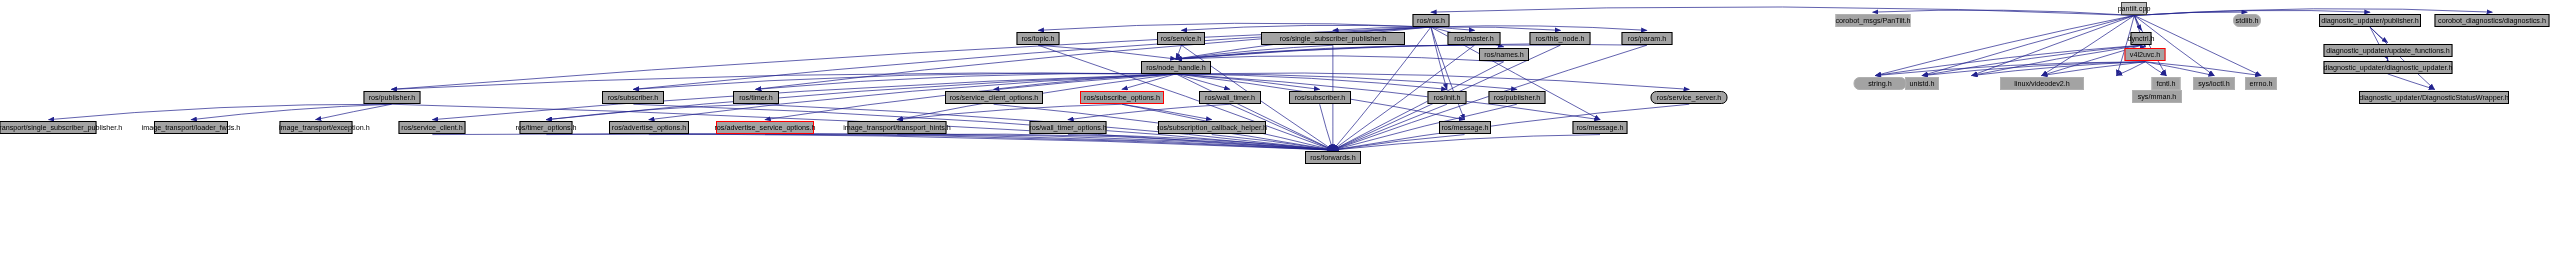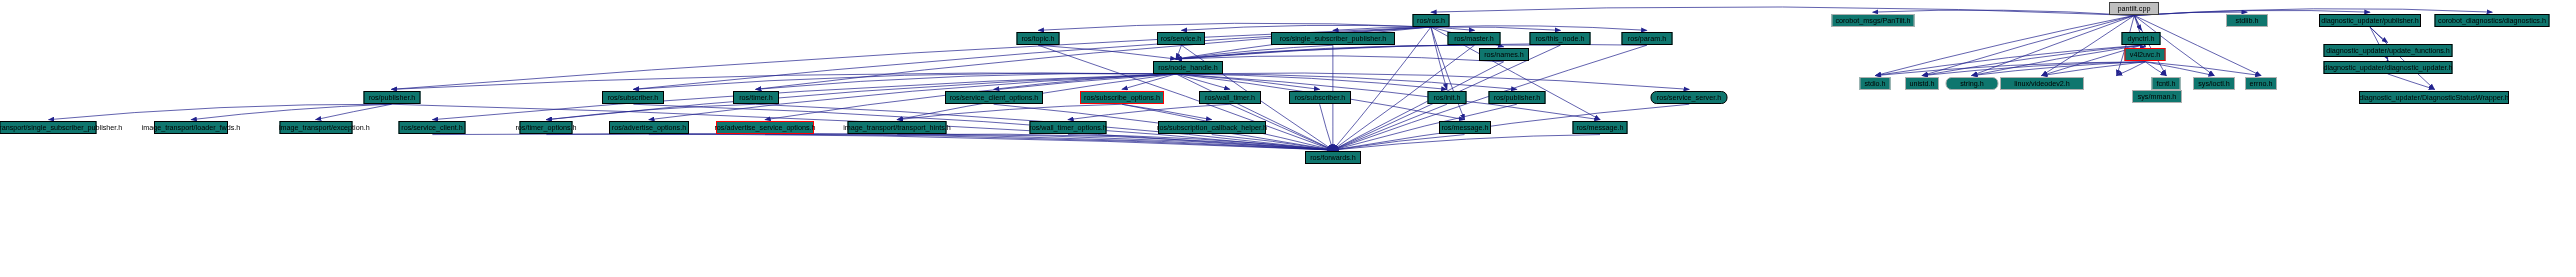--- a/index.html
+++ b/index.html
@@ -24,21 +24,21 @@
     pointer-events: none;
   }
   .node {
     position: absolute;
     box-sizing: border-box;
     display: flex;
     align-items: center;
     justify-content: center;
     height: 13.2px;
     border: 0.6px solid #000000;
-    background: #0f766e;
+    background: #a3a3a3;
     color: #000000;
     font-size: 7.2px;
     line-height: 7.2px;
     white-space: nowrap;
     padding: 0 3.3px;
     transform: translateX(-50%);
     z-index: 5;
   }
   .node.root {
     background: #bfbfbf;
@@ -165,84 +165,84 @@
         <path d="M2420,82 Q2420,188.15 2420,272" marker-end="url(#arrow)"></path>
         <path d="M2145,82 Q2282.5,179.9 2420,272" marker-end="url(#arrow)"></path>
         <path d="M2677,82 Q2548.5,180.44 2420,272" marker-end="url(#arrow)"></path>
         <path d="M2833,82 Q2626.5,175.76000000000002 2420,272" marker-end="url(#arrow)"></path>
         <path d="M2990,82 Q2705,171.05 2420,272" marker-end="url(#arrow)"></path>
         <path d="M2730,112 Q2575,192.35 2420,272" marker-end="url(#arrow)"></path>
         <path d="M1885,82 Q2152.5,172.1 2420,272" marker-end="url(#arrow)"></path>
       </g>
   </svg>
   <div id="node-layer">
-      <div class="node root" style="left: 2134px; top: 2.2px; width: 50px;">
+      <div class="node root" style="left: 2134px; top: 2.2px; width: 26px;">
         <span>pantilt.cpp</span>
       </div>
-      <div class="node sys" style="left: 1873px; top: 13.8px; width: 83px;">
+      <div class="node sys" style="left: 1873px; top: 13.8px; width: 75px;">
         <span>corobot_msgs/PanTilt.h</span>
       </div>
-      <div class="node sys" style="left: 2247px; top: 13.8px; width: 42px;">
+      <div class="node sys" style="left: 2247px; top: 13.8px; width: 28px; border-radius: 6px;">
         <span>stdlib.h</span>
       </div>
       <div class="node" style="left: 2370px; top: 13.8px; width: 102px;">
         <span>diagnostic_updater/publisher.h</span>
       </div>
       <div class="node" style="left: 2492px; top: 13.8px; width: 115px;">
         <span>corobot_diagnostics/diagnostics.h</span>
       </div>
       <div class="node" style="left: 1431px; top: 13.8px; width: 37px;">
         <span>ros/ros.h</span>
       </div>
-      <div class="node" style="left: 2141px; top: 32px; width: 39px;">
+      <div class="node" style="left: 2141px; top: 32px; width: 21px;">
         <span>dynctrl.h</span>
       </div>
       <div class="node" style="left: 2388px; top: 44px; width: 129px;">
         <span>diagnostic_updater/update_functions.h</span>
       </div>
       <div class="node" style="left: 2388px; top: 61px; width: 129px;">
         <span>diagnostic_updater/diagnostic_updater.h</span>
       </div>
       <div class="node" style="left: 2434px; top: 91px; width: 150px;">
         <span>diagnostic_updater/DiagnosticStatusWrapper.h</span>
       </div>
       <div class="node" style="left: 1038px; top: 32px; width: 43px;">
         <span>ros/topic.h</span>
       </div>
       <div class="node" style="left: 1181px; top: 32px; width: 48px;">
         <span>ros/service.h</span>
       </div>
-      <div class="node" style="left: 1333px; top: 32px; width: 124px;">
+      <div class="node" style="left: 1333px; top: 32px; width: 144px;">
         <span>ros/single_subscriber_publisher.h</span>
       </div>
       <div class="node" style="left: 1474px; top: 32px; width: 53px;">
         <span>ros/master.h</span>
       </div>
       <div class="node" style="left: 1560px; top: 32px; width: 61px;">
         <span>ros/this_node.h</span>
       </div>
       <div class="node" style="left: 1647px; top: 32px; width: 51px;">
         <span>ros/param.h</span>
       </div>
       <div class="node hot" style="left: 2145px; top: 48px; width: 41px;">
         <span>v4l2uvc.h</span>
       </div>
-      <div class="node" style="left: 1176px; top: 61px; width: 70px; margin-left: 12px;">
+      <div class="node" style="left: 1176px; top: 61px; width: 70px;">
         <span>ros/node_handle.h</span>
       </div>
       <div class="node" style="left: 1504px; top: 48px; width: 50px;">
         <span>ros/names.h</span>
       </div>
       <div class="node sys" style="left: 1875px; top: 77px; width: 31px;">
         <span>stdio.h</span>
       </div>
       <div class="node sys" style="left: 1922px; top: 77px; width: 34px;">
         <span>unistd.h</span>
       </div>
-      <div class="node sys" style="left: 1972px; top: 77px; width: 53px; border-radius: 6px;">
+      <div class="node sys" style="left: 1880px; top: 77px; width: 53px; border-radius: 6px;">
         <span>string.h</span>
       </div>
       <div class="node sys" style="left: 2042px; top: 77px; width: 84px;">
         <span>linux/videodev2.h</span>
       </div>
       <div class="node sys" style="left: 2117px; top: 90px; width: 50px; margin-left: 40px;">
         <span>sys/mman.h</span>
       </div>
       <div class="node sys" style="left: 2166px; top: 77px; width: 29px;">
         <span>fcntl.h</span>

